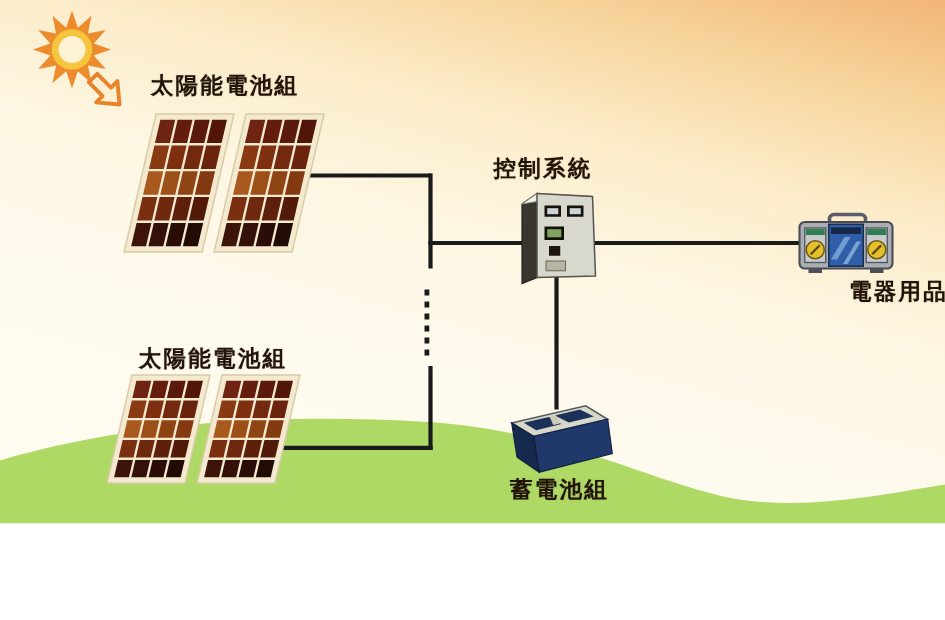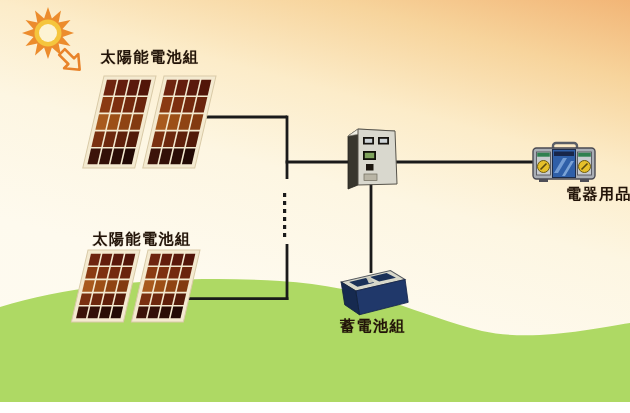--- a/index.html
+++ b/index.html
@@ -1,17 +1,17 @@
 <!DOCTYPE html>
 <html><head>
 <meta charset="utf-8">
 <style>
   html,body{margin:0;padding:0;background:#ffffff;}
   #stage{
-    position:relative;width:630px;height:402px;overflow:hidden;
+    position:relative;width:630px;height:349px;overflow:hidden;
     font-family:"DejaVu Serif","Liberation Serif",serif;
     background:linear-gradient(195deg,#f2b576 0%,#f7d49c 14%,#fcecc9 30%,#fdf6e2 46%,#fefaee 68%,#fefbf1 100%);
   }
   svg{position:absolute;left:0;top:0;}
   .lbl{
     position:absolute;color:#221409;font-weight:bold;font-size:15px;
     letter-spacing:1.5px;text-align:center;white-space:nowrap;
     text-shadow:0 0 1px rgba(60,30,0,.25);
   }
 </style>
@@ -181,17 +181,18 @@
       <polygon points="14,26 64,18 65.5,41 16,50" fill="#20386a" stroke="#13234a" stroke-width="0.8"></polygon>
       <polygon points="0,16 14,26 16,50 2,39" fill="#162a50" stroke="#101f3c" stroke-width="0.8"></polygon>
       <polygon points="25.5,13.5 30,13 32,18.6 27.5,19.3" fill="#c9c9bc"></polygon>
     </g>
   </svg>
 
   <div class="lbl" style="left:88px;top:48px;width:124px;">太陽能電池組</div>
 
   <div class="lbl" style="left:80px;top:230px;width:124px;">太陽能電池組</div>
 
+  <div class="lbl" style="left:322px;top:103px;width:80px;">控制系統</div>
 
   <div class="lbl" style="left:524px;top:185px;width:78px;margin-left:36px;">電器用品</div>
 
   <div class="lbl" style="left:333px;top:317px;width:80px;text-align:center;">蓄電池組</div>
 </div>
 
 </body></html>

